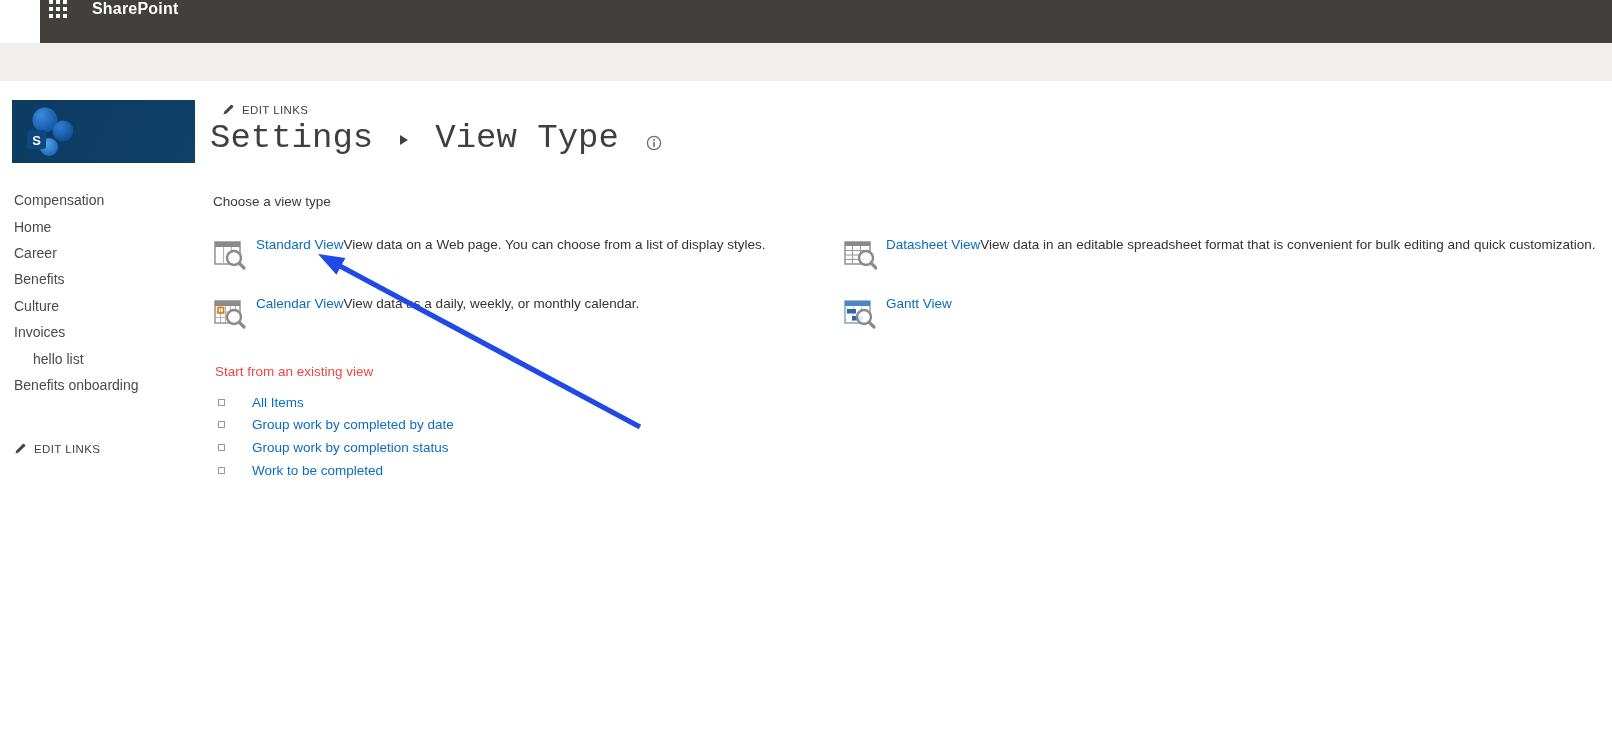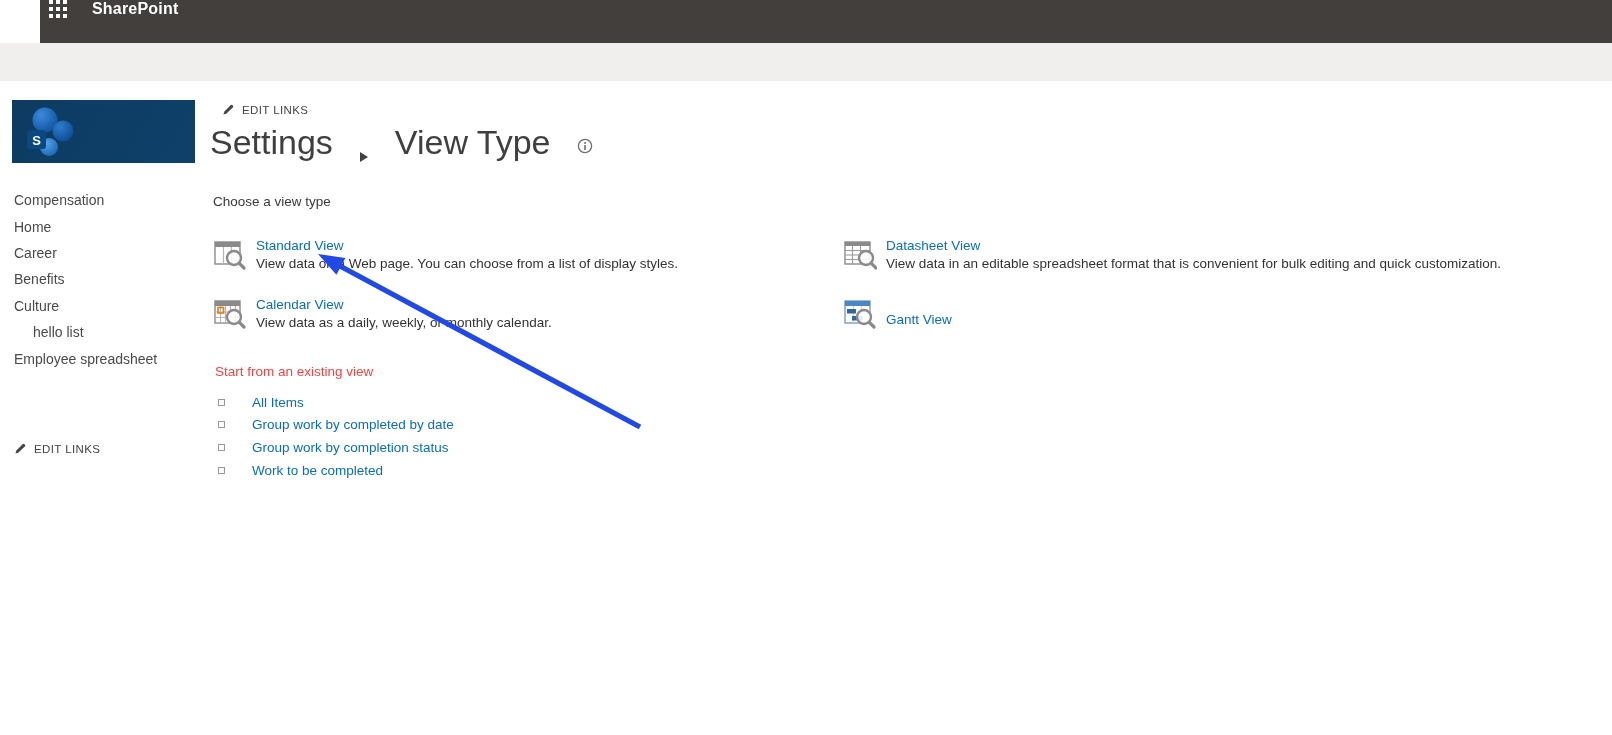--- a/index.html
+++ b/index.html
@@ -16,28 +16,28 @@
   .band{position:absolute;top:43px;left:0;width:1612px;height:38px;background:#f1efed;}
   
   .logo{position:absolute;left:12px;top:100px;width:183px;height:63px;background:linear-gradient(120deg,#0d3b62,#0e4069);cursor:pointer;}
   .nav{position:absolute;left:14px;top:187px;width:195px;}
   .nav-item{height:26.4px;display:flex;align-items:center;font-size:14px;color:#4a4a4a;cursor:pointer;}
   .nav-item.indent{padding-left:19px;}
   .editlinks{display:flex;align-items:flex-end;gap:7px;font-size:11.5px;color:#444;letter-spacing:.4px;cursor:pointer;white-space:nowrap;}
   .sidebar-editlinks{position:absolute;left:14px;top:442px;}
   .main-editlinks{position:absolute;left:222px;top:103px;}
   
-  .heading{position:absolute;left:210px;top:114px;display:flex;align-items:flex-end;gap:27px;font-size:34px;font-weight:300;color:#3f3f3f;white-space:nowrap;}
+  .heading{position:absolute;left:210px;top:114px;display:flex;align-items:center;gap:27px;font-size:34px;font-weight:300;color:#3f3f3f;white-space:nowrap;font-family:Liberation Mono, monospace;}
   .crumb-sep{width:0;height:0;border-left:8px solid #404040;border-top:5px solid transparent;border-bottom:5px solid transparent;margin-top:5px;}
   .info-wrap{margin-top:9px;cursor:pointer;}
   
   .choose{position:absolute;left:213px;top:194px;font-size:13.5px;color:#3a3a3a;}
   .opt{position:absolute;display:flex;gap:9px;}
   .opt .icon{width:34px;height:34px;flex:0 0 34px;}
-  .opt .txt{display:flex;flex-direction:column;justify-content:flex-end;}
+  .opt .txt{display:flex;flex-direction:row;justify-content:flex-end;}
   .opt .name{color:#0b6cbd;font-size:13.5px;text-decoration:none;margin-bottom:3px;cursor:pointer;}
   .opt .desc{color:#333333;font-size:13.5px;white-space:nowrap;}
   #opt-standard{left:213px;top:237px;}
   #opt-calendar{left:213px;top:296px;}
   #opt-datasheet{left:843px;top:237px;}
   #opt-gantt{left:843px;top:296px;}
   .existing-heading{position:absolute;left:215px;top:364px;font-size:13.5px;color:#ef4444;}
   .existing-list{position:absolute;left:218px;top:391px;}
   .existing-item{display:flex;align-items:center;gap:27px;height:22.6px;cursor:pointer;}
   .bullet{width:5px;height:5px;border:1px solid #9a9a9a;background:#fbfbfb;flex:0 0 5px;}
@@ -88,22 +88,23 @@
     <text x="24.5" y="44.5" text-anchor="middle" font-size="13" font-weight="bold" fill="#ffffff" font-family="Liberation Sans, sans-serif">S</text>
   </svg>
 </div>
 
 <div class="nav">
   <div class="nav-item">Compensation</div>
   <div class="nav-item">Home</div>
   <div class="nav-item">Career</div>
   <div class="nav-item">Benefits</div>
   <div class="nav-item">Culture</div>
+  <div class="nav-item">Invoices</div>
   <div class="nav-item indent">hello list</div>
-  <div class="nav-item">Employee spreadsheet</div>
+  <div class="nav-item">Benefits onboarding</div>
 </div>
 
 <div class="editlinks sidebar-editlinks">
   <svg width="13" height="13" viewBox="0 0 14 14">
     <path d="M1.5 12.5 l1.1-3.4 6.9-6.9 a1.1 1.1 0 0 1 1.55 0 l0.75 0.75 a1.1 1.1 0 0 1 0 1.55 l-6.9 6.9 z" fill="#454545"></path>
   </svg>
   <span>EDIT LINKS</span>
 </div>
 
 <div class="editlinks main-editlinks">

